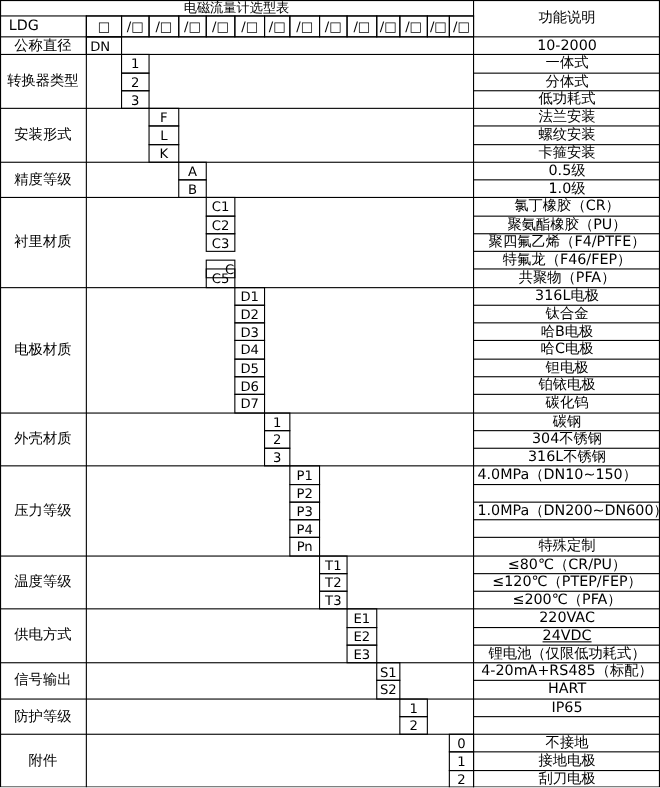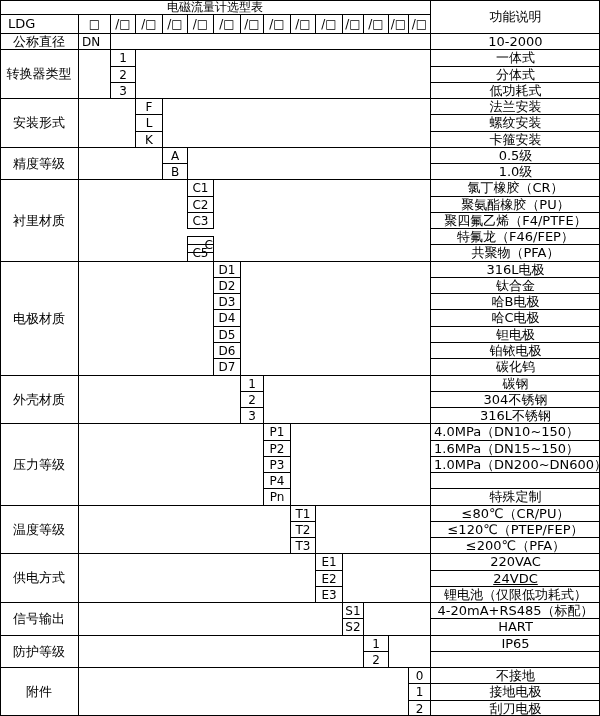--- a/index.html
+++ b/index.html
@@ -123,21 +123,20 @@
     <div class="abs " style="left: 431px; top: 391px; width: 169px; height: 16px;">304不锈钢</div>
     <div class="abs hl" style="left: 430px; top: 407px; width: 171px; height: 1px;"></div>
     <div class="abs box code" style="left: 240px; top: 407px; width: 24px; height: 17px;">3</div>
     <div class="abs " style="left: 431px; top: 407px; width: 169px; height: 16px;">316L不锈钢</div>
     <div class="abs hl" style="left: 0px; top: 423px; width: 601px; height: 1px;"></div>
     <div class="abs " style="left: 0px; top: 423px; width: 78px; height: 82px;">压力等级</div>
     <div class="abs box code" style="left: 263px; top: 423px; width: 28px; height: 18px;">P1</div>
     <div class="abs left" style="left: 431px; top: 423px; width: 169px; height: 17px;">4.0MPa（DN10~150）</div>
     <div class="abs hl" style="left: 430px; top: 440px; width: 171px; height: 1px;"></div>
     <div class="abs box code" style="left: 263px; top: 440px; width: 28px; height: 17px;">P2</div>
-    <div class="abs left" style="left: 431px; top: 440px; width: 169px; height: 16px;">1.6MPa（DN15~150）</div>
     <div class="abs hl" style="left: 430px; top: 456px; width: 171px; height: 1px;"></div>
     <div class="abs box code" style="left: 263px; top: 456px; width: 28px; height: 17px;">P3</div>
     <div class="abs left" style="left: 431px; top: 456px; width: 169px; height: 16px;">1.0MPa（DN200~DN600）</div>
     <div class="abs hl" style="left: 430px; top: 472px; width: 171px; height: 1px;"></div>
     <div class="abs box code" style="left: 263px; top: 472px; width: 28px; height: 17px;">P4</div>
     <div class="abs hl" style="left: 430px; top: 488px; width: 171px; height: 1px;"></div>
     <div class="abs box code" style="left: 263px; top: 488px; width: 28px; height: 18px;">Pn</div>
     <div class="abs " style="left: 431px; top: 488px; width: 169px; height: 17px;">特殊定制</div>
     <div class="abs hl" style="left: 0px; top: 505px; width: 601px; height: 1px;"></div>
     <div class="abs " style="left: 0px; top: 505px; width: 78px; height: 48px;">温度等级</div>

